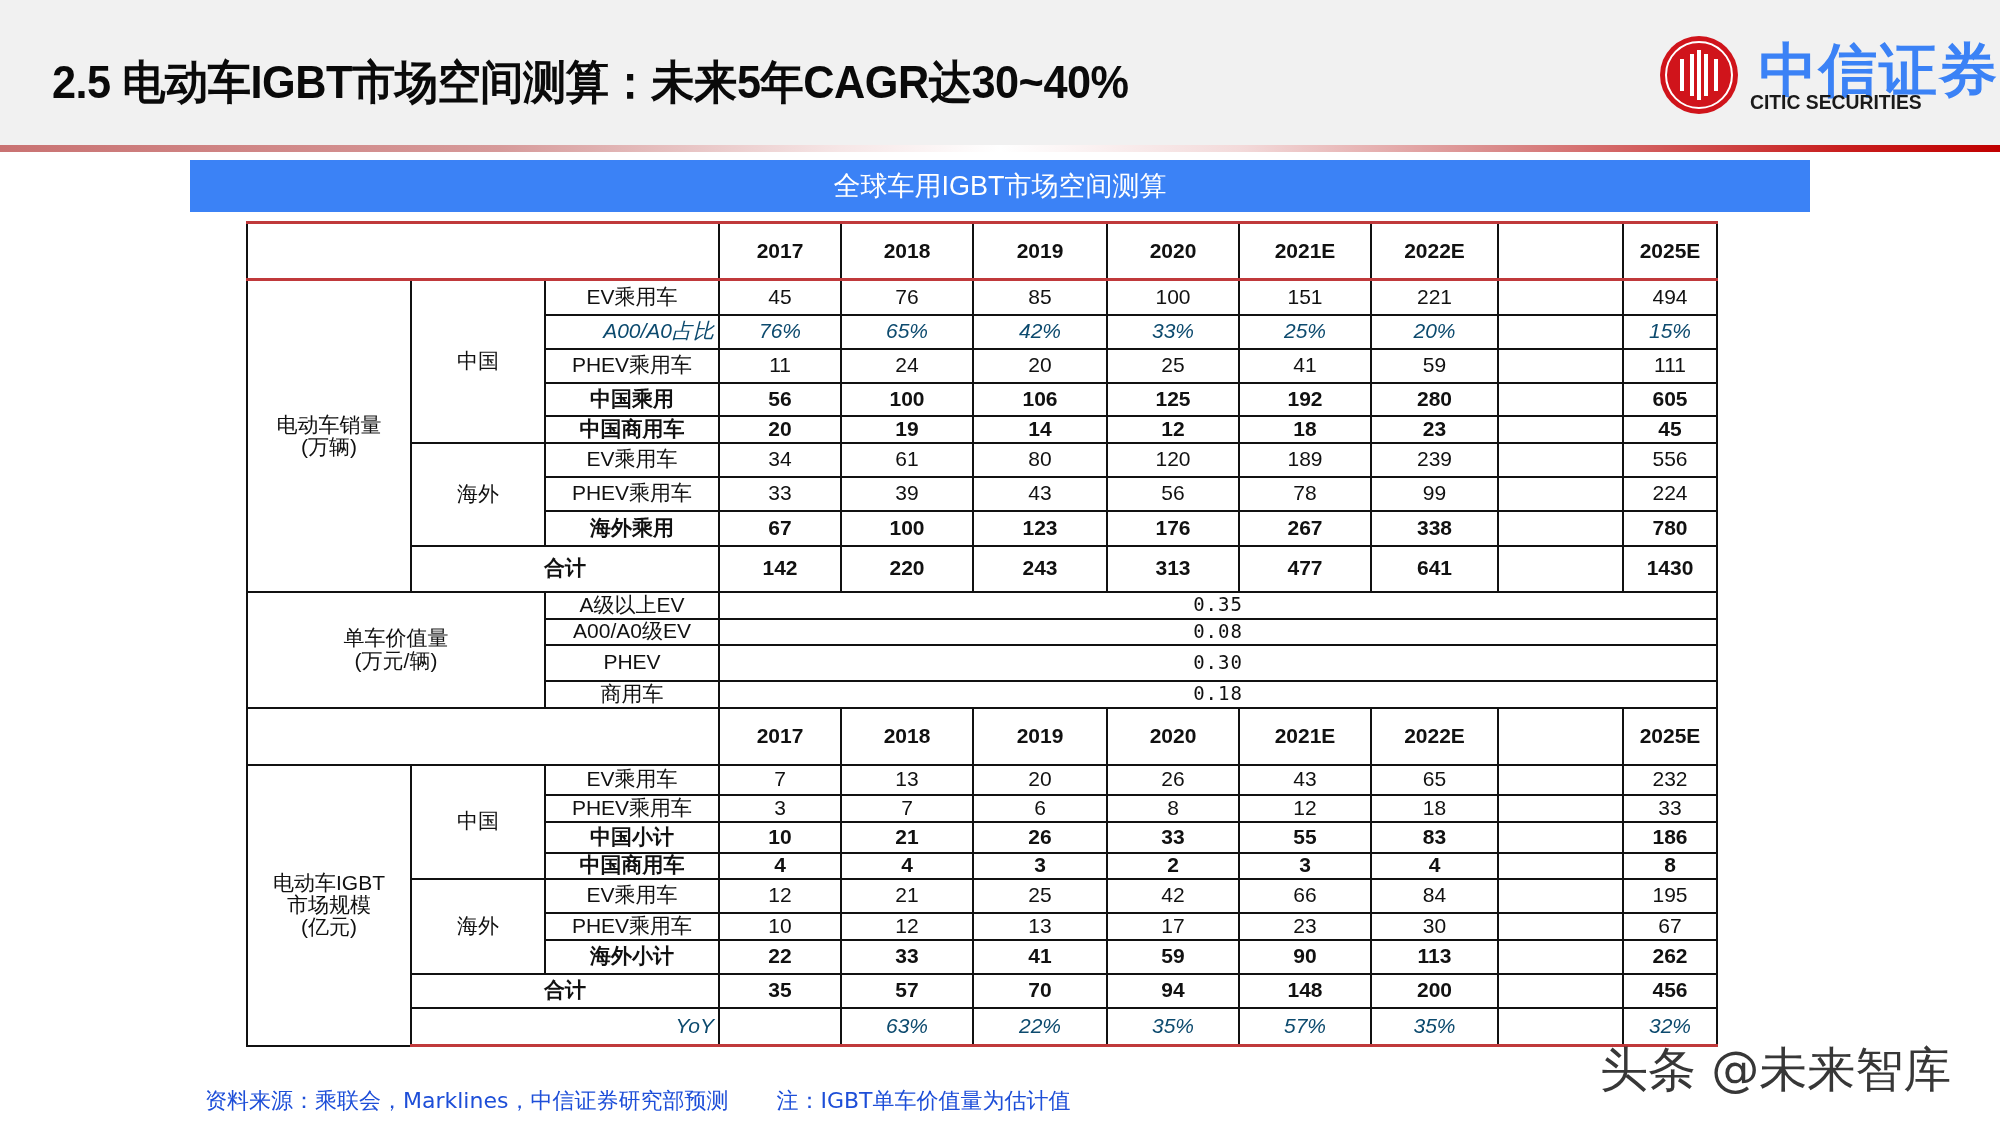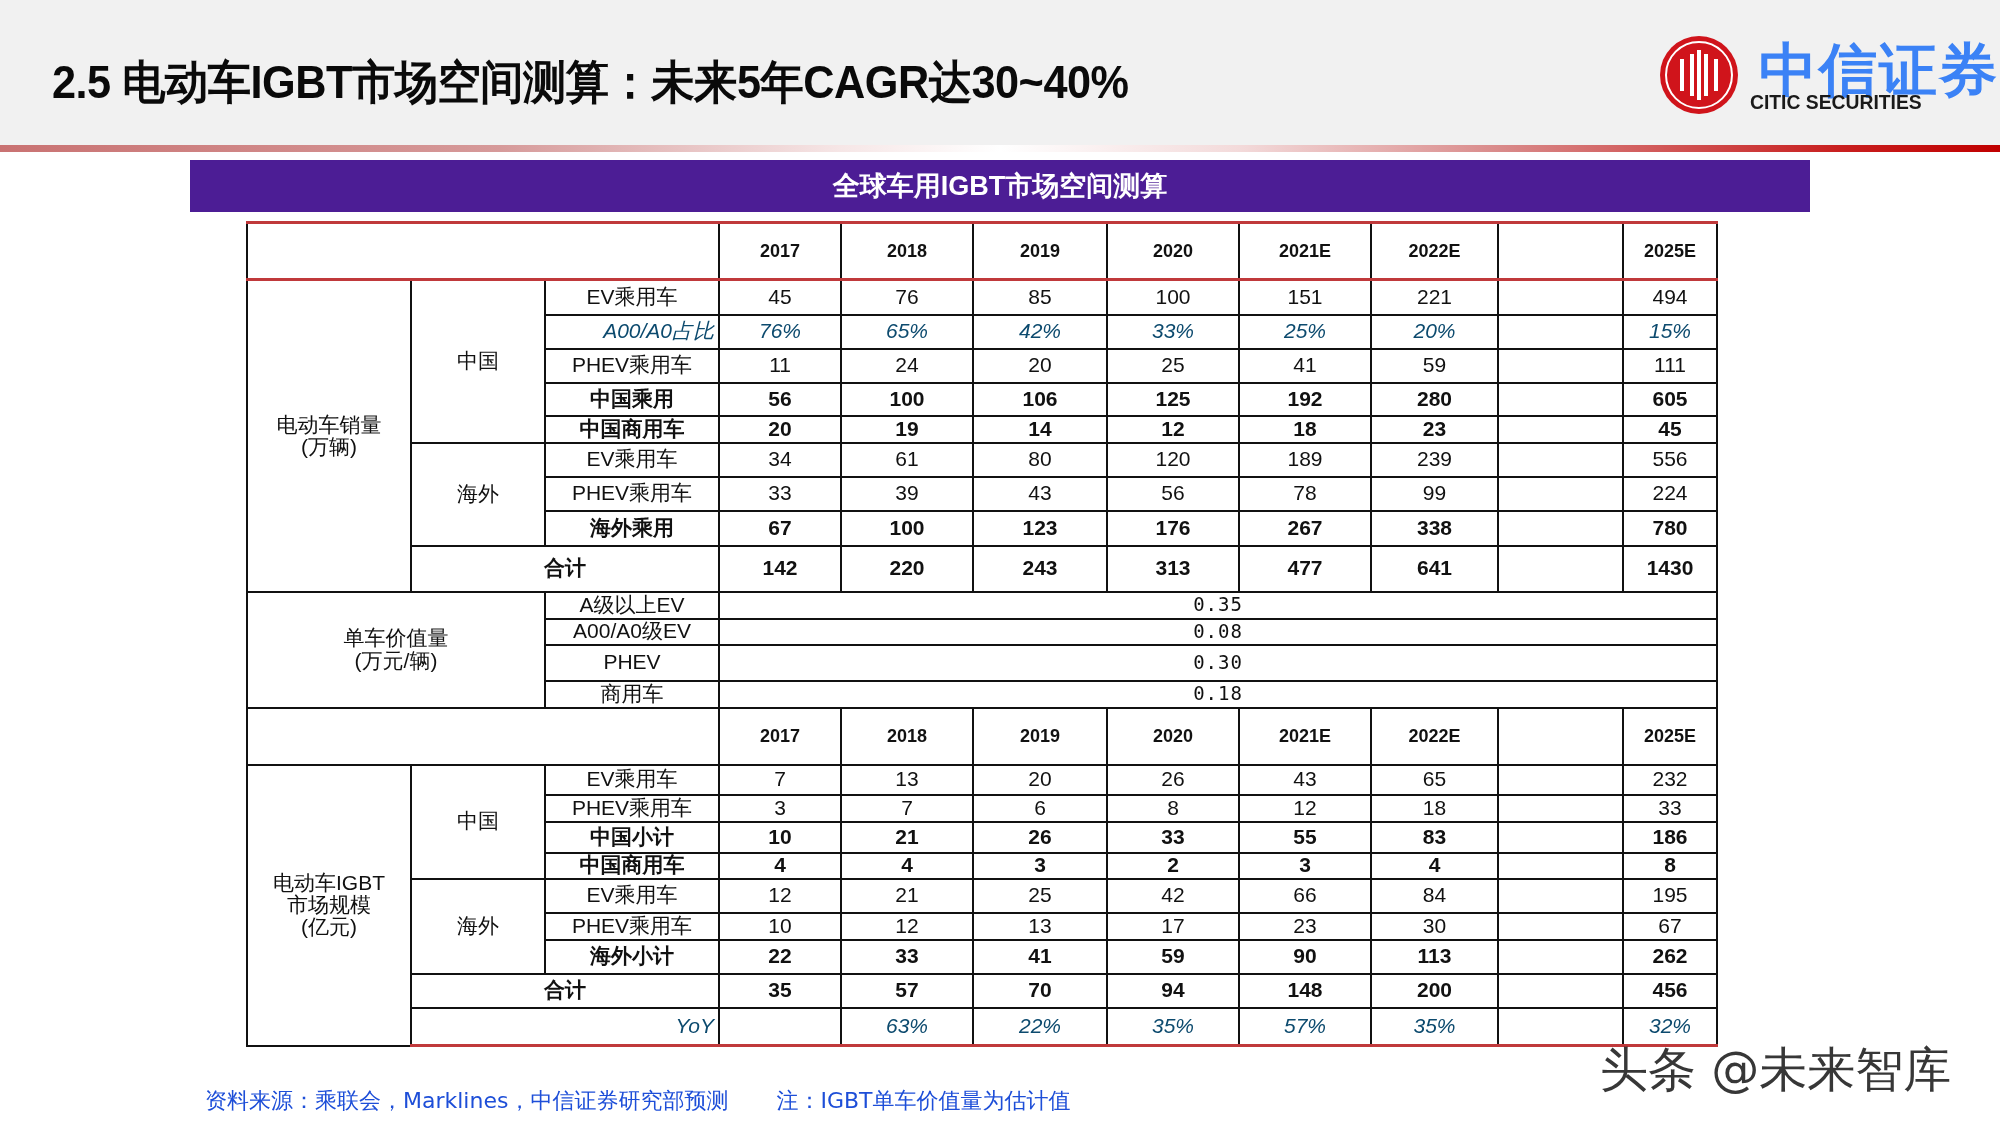--- a/index.html
+++ b/index.html
@@ -12,29 +12,29 @@
           background:linear-gradient(to right, #c97272 0%, #d69a9a 25%, #f6e6e6 42%, #ffffff 50%, #f3dada 62%, #d98a8a 75%, #c81f1f 92%, #c00000 100%); }
   .logo { position:absolute; left:1660px; top:36px; width:290px; height:84px; }
   .logo-mark { position:absolute; left:0; top:0; width:78px; height:78px; border-radius:50%; background:#d0141b; }
   .logo-mark .ring { position:absolute; left:5px; top:5px; width:64px; height:64px; border-radius:50%; border:2px solid #fff; }
   .logo-mark .bar { position:absolute; top:18px; width:4px; height:42px; background:#fff; }
   .logo-cn { position:absolute; left:99px; top:-4px; font-size:58px; font-weight:bold; color:#3b82f6; letter-spacing:2px;
              font-family:"DejaVu Serif", "Liberation Serif", serif; white-space:nowrap; }
   .logo-en { position:absolute; left:90px; top:54px; font-size:21px; font-weight:bold; color:#1a1a1a; white-space:nowrap;
              font-family:"Liberation Sans", sans-serif; transform:scaleX(0.92); transform-origin:left; }
 
-  .banner { position:absolute; left:190px; top:160px; width:1620px; height:52px; background:#4c1d95; color:#fff;
-            font-size:27px; font-weight:bold; text-align:center; line-height:52px; }
+  .banner { position:absolute; left:190px; top:160px; width:1620px; height:52px; background:#3b82f6; color:#fff;
+            font-size:27px; font-weight:normal; text-align:center; line-height:52px; }
 
   table.grid { position:absolute; left:246px; top:221px; width:1470px; border-collapse:collapse; table-layout:fixed;
                font-size:21px; }
   table.grid td { border:2px solid #111; text-align:center; vertical-align:middle; padding:0; line-height:1.05; overflow:hidden; white-space:nowrap; }
   table.grid td.b { font-weight:bold; }
   table.grid .blue td, table.grid td.blue { color:#0c4a6e; font-style:italic; }
-  table.grid td.hdr { font-weight:bold; font-size:18px; }
+  table.grid td.hdr { font-weight:bold; font-size:21px; }
   table.grid td.lbl-right { text-align:right; padding-right:4px; }
   table.grid tr.hdr-first td { border-top:3px solid #c0393b; }
   table.grid tr.hdr-first td { border-bottom:3px solid #c0393b; }
   table.grid tr.last td { border-bottom:3px solid #c0393b; }
   table.grid td.wrap { white-space:normal; }
   table.grid td.price-val { letter-spacing:1px; font-family:"DejaVu Sans Mono", "Liberation Mono", monospace; font-size:19px; }
 
   .source { position:absolute; left:205px; top:1086px; font-size:22px; color:#1d4ed8; white-space:nowrap;
             font-family:"DejaVu Sans", "Liberation Sans", sans-serif; }
   .source .note { margin-left:48px; }

